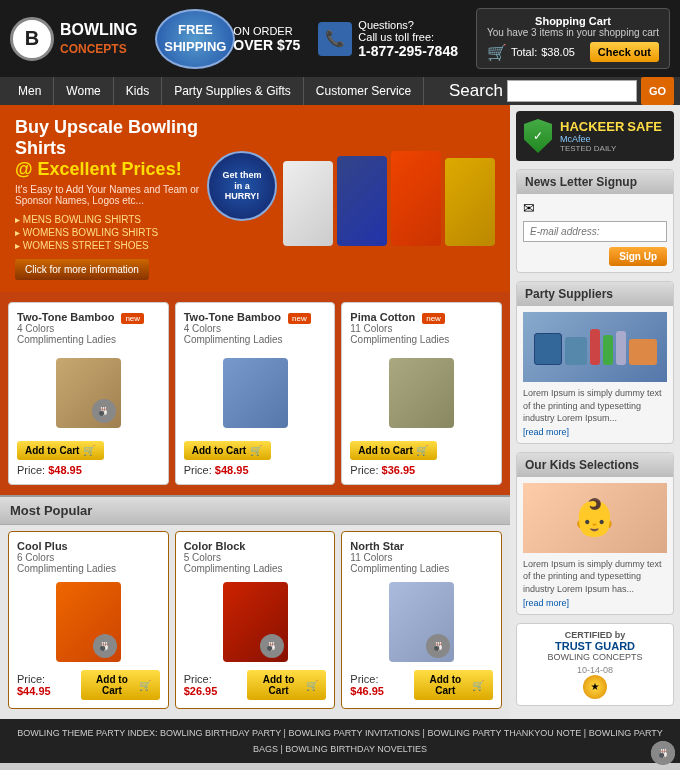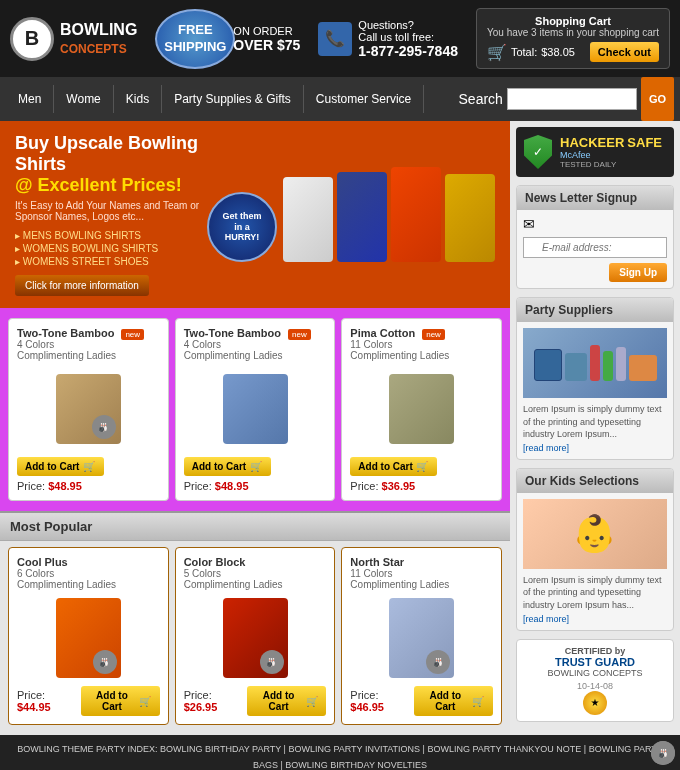--- a/index.html
+++ b/index.html
@@ -24,23 +24,23 @@
     .cart-bottom { display: flex; align-items: center; justify-content: space-between; margin-top: 4px; gap: 8px; }
     .cart-total { color: #fff; font-size: 11px; display: flex; align-items: center; gap: 4px; }
     .cart-icon { font-size: 16px; color: #88cc44; }
     .checkout-btn { background: linear-gradient(to bottom, #ffcc44, #ee9900); color: #000; font-weight: bold; font-size: 11px; padding: 4px 8px; border: none; border-radius: 3px; cursor: pointer; }
 
     
     .nav-bar { background: #333; display: flex; align-items: center; justify-content: space-between; padding: 0 6px; }
     .nav-links { display: flex; }
     .nav-links a { color: #fff; text-decoration: none; font-size: 12px; padding: 7px 12px; display: block; border-right: 1px solid #555; }
     .search-area { display: flex; align-items: center; gap: 4px; }
-    .search-label { color: #fff; font-size: 14px; }
+    .search-label { color: #fff; font-size: 17px; }
     .search-input { padding: 4px 6px; font-size: 11px; border: 1px solid #aaa; width: 130px; }
-    .search-btn { background: #dd6600; color: #fff; font-weight: bold; font-size: 11px; padding: 16px 8px; border: none; cursor: pointer; border-radius: 2px; }
+    .search-btn { background: #dd6600; color: #fff; font-weight: bold; font-size: 11px; padding: 8px 8px; border: none; cursor: pointer; border-radius: 2px; }
 
     
     .main-layout { display: flex; gap: 0; background: #e8e8e8; }
     .left-col { flex: 1; padding: 0; }
     .right-col { width: 170px; padding: 6px; background: #e8e8e8; }
 
     
     .banner { background: #cc4400; padding: 12px 15px; display: flex; align-items: center; justify-content: space-between; min-height: 160px; }
     .banner-text { color: #fff; }
     .banner-text h2 { font-size: 18px; font-weight: bold; color: #fff; margin-bottom: 4px; }
@@ -51,21 +51,21 @@
     .banner-cta { background: linear-gradient(to bottom, #cc6600, #883300); color: #fff; font-size: 10px; padding: 5px 10px; border: none; border-radius: 3px; cursor: pointer; margin-top: 8px; display: block; }
     .hurry-badge { background: radial-gradient(circle, #2255aa, #112266); border-radius: 50%; width: 70px; height: 70px; display: flex; flex-direction: column; align-items: center; justify-content: center; color: #fff; font-size: 9px; font-weight: bold; border: 2px solid #88aadd; text-align: center; line-height: 1.2; }
     .shirt-item { width: 55px; height: 90px; border-radius: 4px; position: relative; overflow: hidden; }
     .shirt-white { background: linear-gradient(135deg, #eee 40%, #ccc); }
     .shirt-blue { background: linear-gradient(135deg, #334488 30%, #2233aa); }
     .shirt-orange { background: linear-gradient(135deg, #ee4400 30%, #cc3300); }
     .shirt-yellow { background: linear-gradient(135deg, #ddaa00 30%, #bb8800); }
 
     
     .section-title { background: linear-gradient(to bottom, #ddd, #bbb); padding: 6px 10px; font-size: 13px; font-weight: bold; color: #333; border-top: 2px solid #999; border-bottom: 1px solid #aaa; }
-    .products-row { display: flex; gap: 6px; padding: 10px 8px; background: #d946ef; }
+    .products-row { display: flex; gap: 6px; padding: 10px 8px; background: #c2410c; }
     .product-card { background: #fff; border: 1px solid #ccc; border-radius: 4px; padding: 8px; flex: 1; min-width: 0; }
     .product-name { font-weight: bold; font-size: 11px; color: #333; }
     .product-badge { background: #dd4400; color: #fff; font-size: 8px; padding: 1px 4px; border-radius: 2px; margin-left: 4px; }
     .product-colors { font-size: 10px; color: #666; }
     .product-comp { font-size: 10px; color: #666; }
     .product-img { width: 100%; height: 80px; margin: 8px 0; display: flex; align-items: center; justify-content: center; }
     .shirt-tan { background: linear-gradient(135deg, #c8a870, #a08050); border-radius: 4px; width: 65px; height: 70px; position: relative; }
     .shirt-lightblue { background: linear-gradient(135deg, #7799cc, #5577aa); border-radius: 4px; width: 65px; height: 70px; }
     .shirt-khaki { background: linear-gradient(135deg, #aaa880, #888860); border-radius: 4px; width: 65px; height: 70px; }
     .bowling-badge { width: 24px; height: 24px; background: #888; border-radius: 50%; position: absolute; bottom: 5px; right: 5px; font-size: 8px; display: flex; align-items: center; justify-content: center; color: #fff; }
@@ -82,21 +82,21 @@
     .popular-price-row { display: flex; align-items: center; gap: 6px; margin-top: 4px; }
 
     
     .hackeer-safe { background: #222; color: #fff; padding: 8px; border-radius: 4px; margin-bottom: 8px; display: flex; align-items: center; gap: 8px; }
     .safe-text { font-size: 11px; }
     .safe-text .big { font-size: 13px; font-weight: bold; color: #ffdd44; }
     .mcafee { font-size: 9px; color: #88ccff; }
     .sidebar-card { background: #f5f5f5; border: 1px solid #ccc; border-radius: 4px; margin-bottom: 8px; overflow: hidden; }
     .sidebar-card-title { background: linear-gradient(to bottom, #ddd, #bbb); padding: 5px 8px; font-size: 12px; font-weight: bold; color: #333; }
     .sidebar-card-body { padding: 6px; }
-    .newsletter-input { width: 100%; padding: 4px 18px; font-size: 10px; border: 1px solid #aaa; margin-bottom: 5px; font-style: italic; color: #999; }
+    .newsletter-input { width: 100%; padding: 4px 6px; font-size: 10px; border: 1px solid #aaa; margin-bottom: 5px; font-style: italic; color: #999; }
     .signup-btn { background: linear-gradient(to bottom, #ffaa33, #dd7700); color: #fff; font-weight: bold; font-size: 10px; padding: 4px 10px; border: none; border-radius: 3px; cursor: pointer; float: right; }
     .party-img { width: 100%; height: 70px; background: linear-gradient(135deg, #88aacc, #5577aa); display: flex; align-items: center; justify-content: center; overflow: hidden; position: relative; margin-bottom: 5px; }
     .kids-img { width: 100%; height: 70px; background: linear-gradient(135deg, #ffccaa, #ddaa88); display: flex; align-items: center; justify-content: center; margin-bottom: 5px; }
     .sidebar-text { font-size: 9px; color: #555; line-height: 1.4; }
     .read-more { color: #0055aa; font-size: 9px; text-decoration: none; }
     .certified-badge { background: #fff; border: 1px solid #ccc; border-radius: 4px; padding: 6px; text-align: center; }
 
     
     .footer-links { background: #222; color: #ccc; font-size: 9px; padding: 6px 10px; text-align: center; line-height: 1.8; }
     .clearfix::after { content: ""; display: table; clear: both; }
@@ -176,21 +176,21 @@
           <span class="gold" style="color:#ffdd00;">@ Excellent Prices!</span>
         </h2>
         <p>It's Easy to Add Your Names and Team or Sponsor Names, Logos etc...</p>
         <div class="banner-links">
           <a href="#">MENS BOWLING SHIRTS</a>
           <a href="#">WOMENS BOWLING SHIRTS</a>
           <a href="#">WOMENS STREET SHOES</a>
         </div>
         <button class="banner-cta">Click for more information</button>
       </div>
-      <div style="display:flex;align-items:flex-end;gap:6px;">
+      <div style="display:flex;align-items:flex-start;gap:6px;">
         <div class="hurry-badge">
           <span>Get them</span>
           <span>in a</span>
           <span>HURRY!</span>
         </div>
         <div style="display:flex;gap:4px;align-items:flex-end;">
           <div class="shirt-item shirt-white" style="background:linear-gradient(135deg,#eee,#ccc);width:50px;height:85px;border-radius:4px;"></div>
           <div class="shirt-item shirt-blue" style="background:linear-gradient(135deg,#334488,#2233aa);width:50px;height:90px;border-radius:4px;"></div>
           <div class="shirt-item shirt-orange" style="background:linear-gradient(135deg,#ee4400,#cc3300);width:50px;height:95px;border-radius:4px;"></div>
           <div class="shirt-item shirt-yellow" style="background:linear-gradient(135deg,#ddaa00,#bb8800);width:50px;height:88px;border-radius:4px;"></div>

